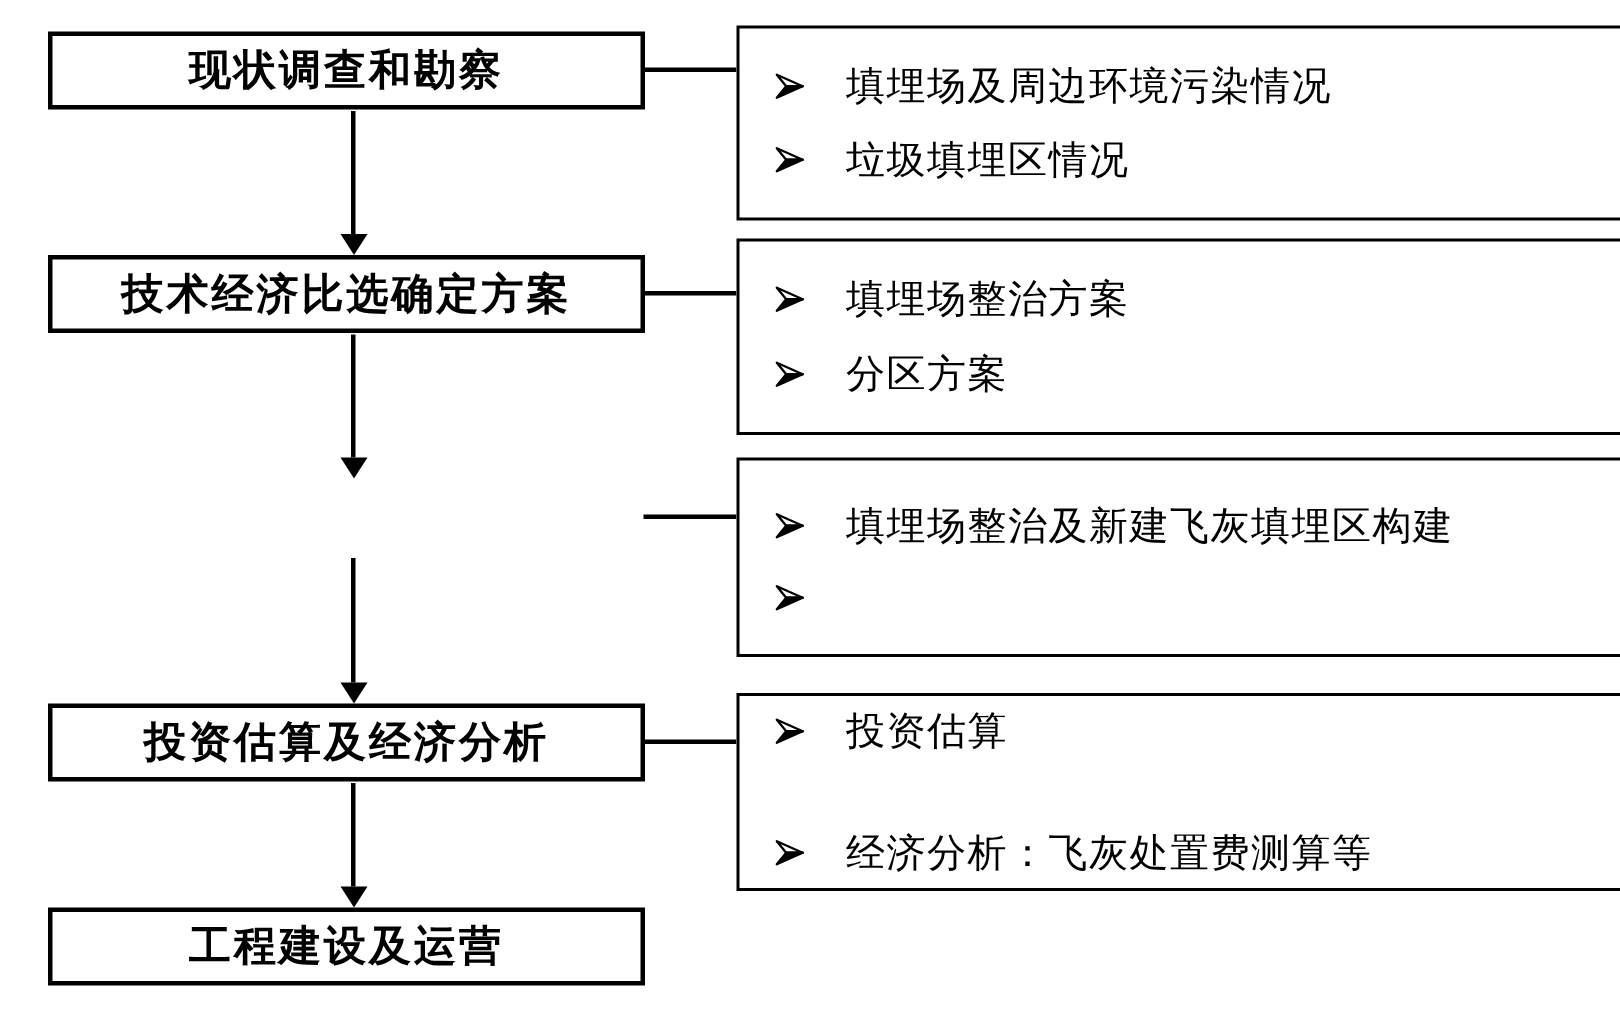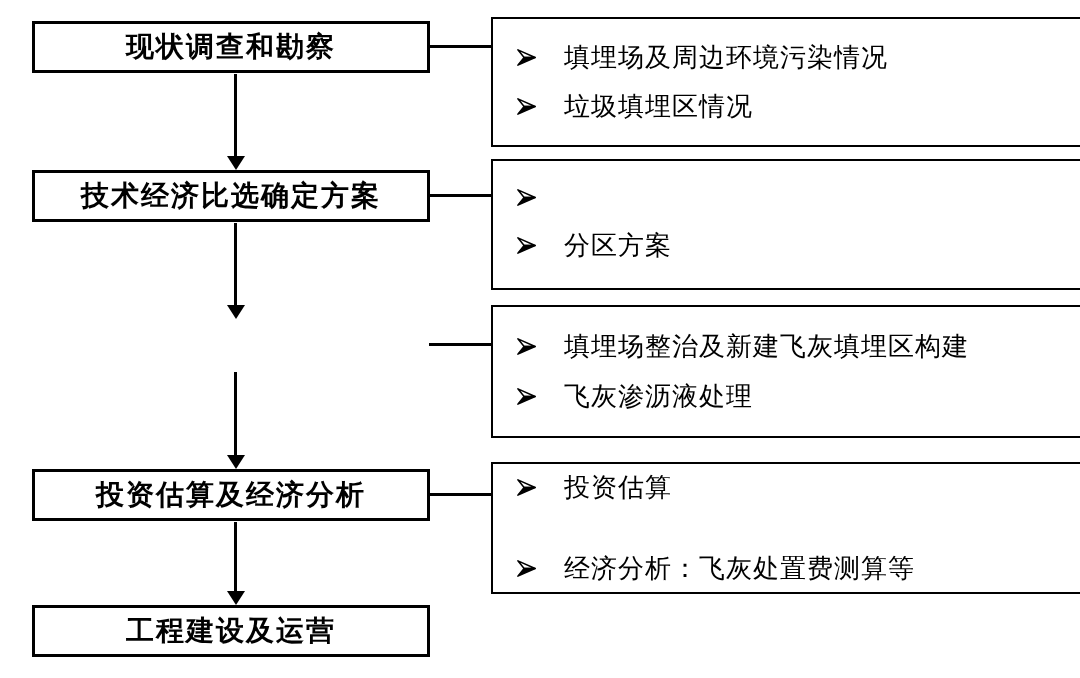--- a/index.html
+++ b/index.html
@@ -136,20 +136,21 @@
       <span>垃圾填埋区情况</span>
     </div>
   </div>
 
   <div class="detail-box" style="top:159px;height:131px;">
     <div class="detail-item">
       <svg class="bullet" viewBox="0 0 24 24">
         <path d="M3 4 L21 12 L9.5 12 Z" fill="#ffffff" stroke="#000000" stroke-width="1.6" stroke-linejoin="round"></path>
         <path d="M9.5 12 L21 12 L3 20 Z" fill="#000000" stroke="#000000" stroke-width="1.6" stroke-linejoin="round"></path>
       </svg>
+      <span>填埋场整治方案</span>
     </div>
     <div class="detail-item">
       <svg class="bullet" viewBox="0 0 24 24">
         <path d="M3 4 L21 12 L9.5 12 Z" fill="#ffffff" stroke="#000000" stroke-width="1.6" stroke-linejoin="round"></path>
         <path d="M9.5 12 L21 12 L3 20 Z" fill="#000000" stroke="#000000" stroke-width="1.6" stroke-linejoin="round"></path>
       </svg>
       <span>分区方案</span>
     </div>
   </div>
 
@@ -159,21 +160,20 @@
         <path d="M3 4 L21 12 L9.5 12 Z" fill="#ffffff" stroke="#000000" stroke-width="1.6" stroke-linejoin="round"></path>
         <path d="M9.5 12 L21 12 L3 20 Z" fill="#000000" stroke="#000000" stroke-width="1.6" stroke-linejoin="round"></path>
       </svg>
       <span>填埋场整治及新建飞灰填埋区构建</span>
     </div>
     <div class="detail-item">
       <svg class="bullet" viewBox="0 0 24 24">
         <path d="M3 4 L21 12 L9.5 12 Z" fill="#ffffff" stroke="#000000" stroke-width="1.6" stroke-linejoin="round"></path>
         <path d="M9.5 12 L21 12 L3 20 Z" fill="#000000" stroke="#000000" stroke-width="1.6" stroke-linejoin="round"></path>
       </svg>
-      <span>飞灰渗沥液处理</span>
     </div>
   </div>
 
   <div class="detail-box" style="top:462px;height:132px;justify-content:space-between;">
     <div class="detail-item">
       <svg class="bullet" viewBox="0 0 24 24">
         <path d="M3 4 L21 12 L9.5 12 Z" fill="#ffffff" stroke="#000000" stroke-width="1.6" stroke-linejoin="round"></path>
         <path d="M9.5 12 L21 12 L3 20 Z" fill="#000000" stroke="#000000" stroke-width="1.6" stroke-linejoin="round"></path>
       </svg>
       <span>投资估算</span>

